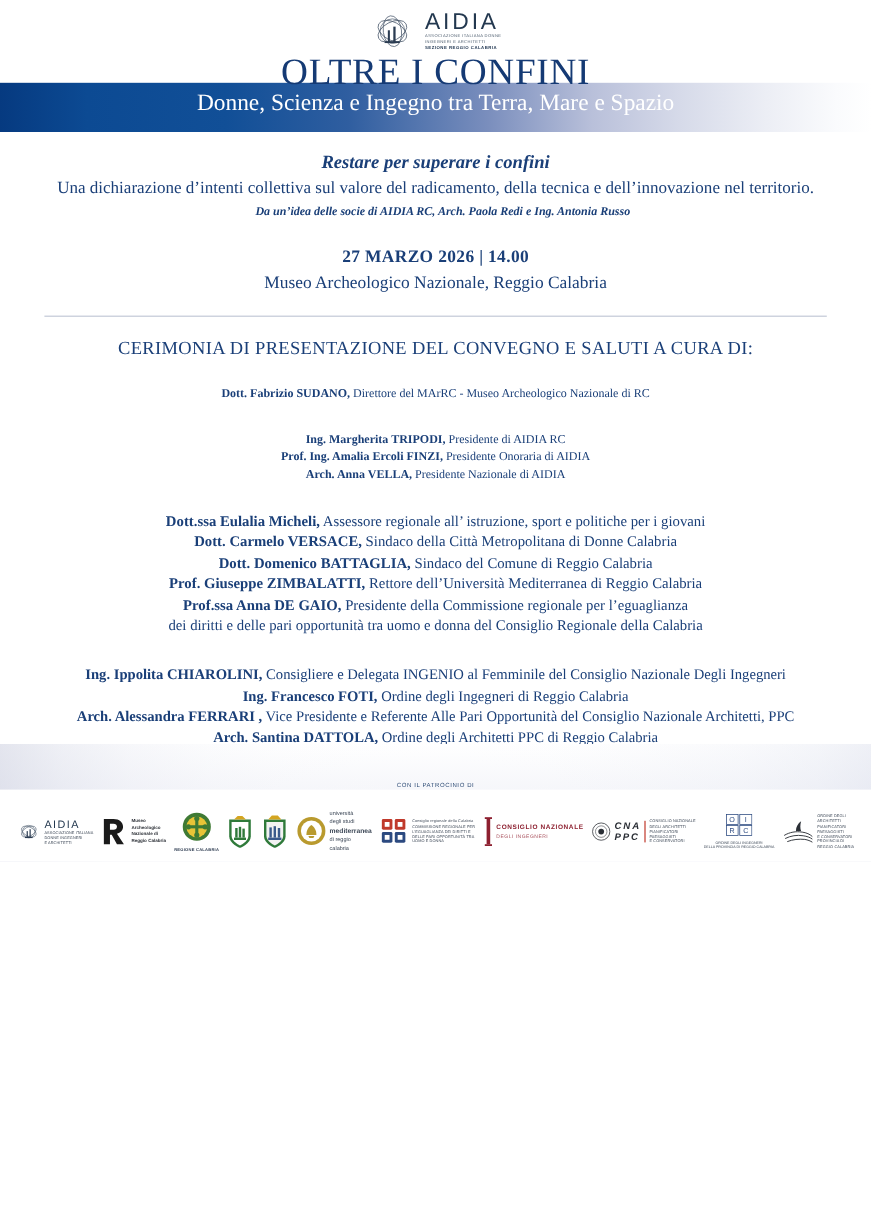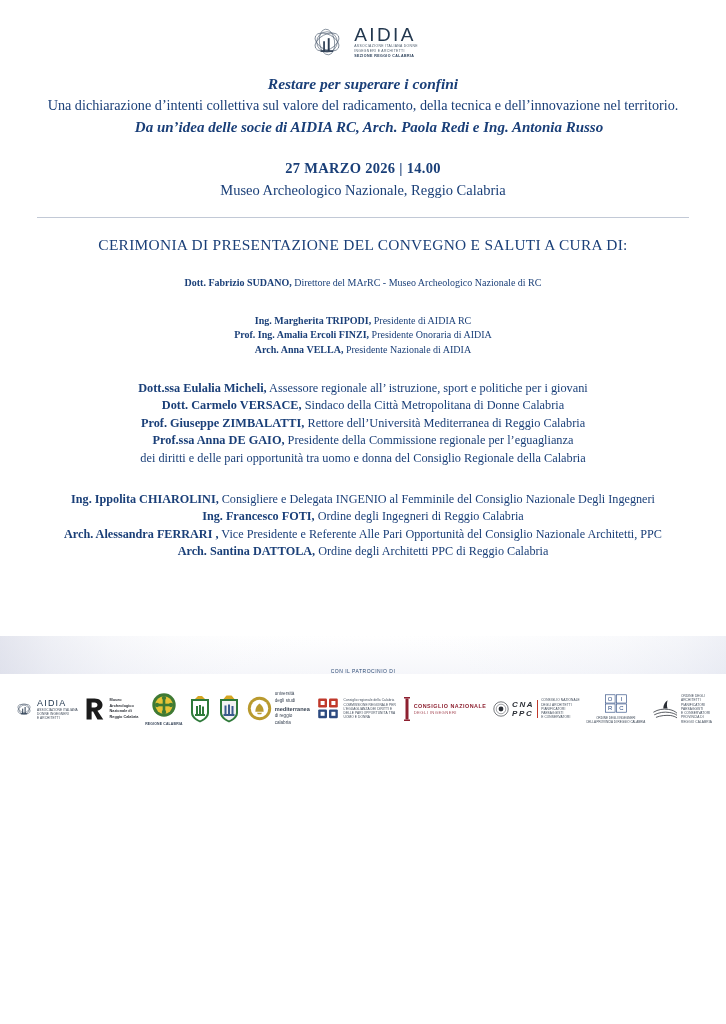--- a/index.html
+++ b/index.html
@@ -10,21 +10,21 @@
   body {
     font-family: "Liberation Serif", "DejaVu Serif", serif;
     color: #1a3a6b;
   }
   .poster {
     position: relative;
     width: 726px;
     height: 718px;
     overflow: hidden;
     background: #ffffff;
-    margin: 16px auto;
+    margin: 0 auto;
   }
 
   
   .logo-header {
     display: flex;
     align-items: center;
     justify-content: center;
     gap: 8px;
     padding-top: 9px;
     height: 42px;
@@ -125,21 +125,21 @@
     font-style: italic;
     font-weight: bold;
     color: #1a3f78;
   }
   .intro-line2 {
     font-size: 14.2px;
     color: #1a3f78;
     margin-top: 4px;
   }
   .intro-line3 {
-    font-size: 15px;
+    font-size: 10px;
     font-style: italic;
     font-weight: bold;
     color: #1a3f78;
     margin-top: 5px;
     padding-left: 12px;
   }
 
   
   .date-block {
     text-align: center;
@@ -395,20 +395,25 @@
       </g>
     </svg>
     <div class="aidia-wordblock">
       <div class="aidia-word">AIDIA</div>
       <div class="aidia-sub1">ASSOCIAZIONE ITALIANA DONNE</div>
       <div class="aidia-sub2">INGEGNERI E ARCHITETTI</div>
       <div class="aidia-sub3">SEZIONE REGGIO CALABRIA</div>
     </div>
   </div>
 
+  <div class="title-wrap">
+    <div class="band"></div>
+    <div class="main-title">OLTRE I CONFINI</div>
+    <div class="sub-title">Donne, Scienza e Ingegno tra Terra, Mare e Spazio</div>
+  </div>
 
   <div class="intro">
     <div class="intro-line1">Restare per superare i confini</div>
     <div class="intro-line2">Una dichiarazione d’intenti collettiva sul valore del radicamento, della tecnica e dell’innovazione nel territorio.</div>
     <div class="intro-line3">Da un’idea delle socie di AIDIA RC, Arch. Paola Redi e Ing. Antonia Russo</div>
   </div>
 
   <div class="date-block">
     <div class="date-line">27 MARZO 2026 | 14.00</div>
     <div class="venue-line">Museo Archeologico Nazionale, Reggio Calabria</div>
@@ -435,20 +440,23 @@
       <span class="nm">Arch. Anna VELLA,</span><span> Presidente Nazionale di AIDIA</span>
     </div>
   </div>
 
   <div class="speaker-group group-3">
     <div class="speaker-line">
       <span class="nm">Dott.ssa Eulalia Micheli,</span><span> Assessore regionale all’ istruzione, sport e politiche per i giovani</span>
     </div>
     <div class="speaker-line">
       <span class="nm">Dott. Carmelo VERSACE,</span><span> Sindaco della Città Metropolitana di Donne Calabria</span>
+    </div>
+    <div class="speaker-line">
+      <span class="nm">Dott. Domenico BATTAGLIA,</span><span> Sindaco del Comune di Reggio Calabria</span>
     </div>
     <div class="speaker-line">
       <span class="nm">Prof. Giuseppe ZIMBALATTI,</span><span> Rettore dell’Università Mediterranea di Reggio Calabria</span>
     </div>
     <div class="speaker-line">
       <span class="nm">Prof.ssa Anna DE GAIO,</span><span> Presidente della Commissione regionale per l’eguaglianza</span>
     </div>
     <div class="speaker-line">dei diritti e delle pari opportunità tra uomo e donna del Consiglio Regionale della Calabria</div>
   </div>
 

